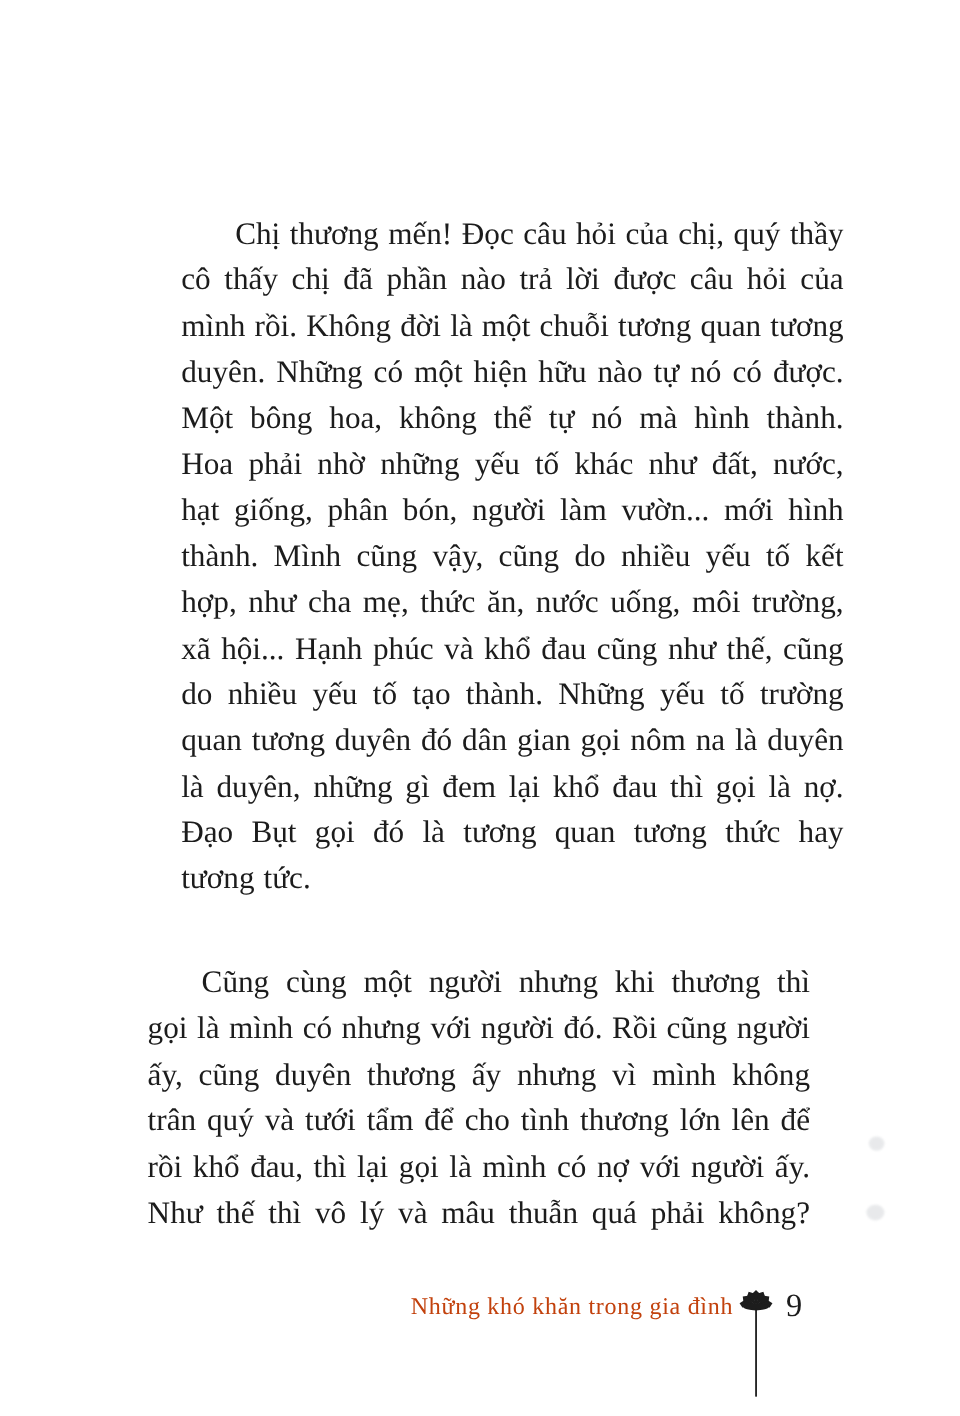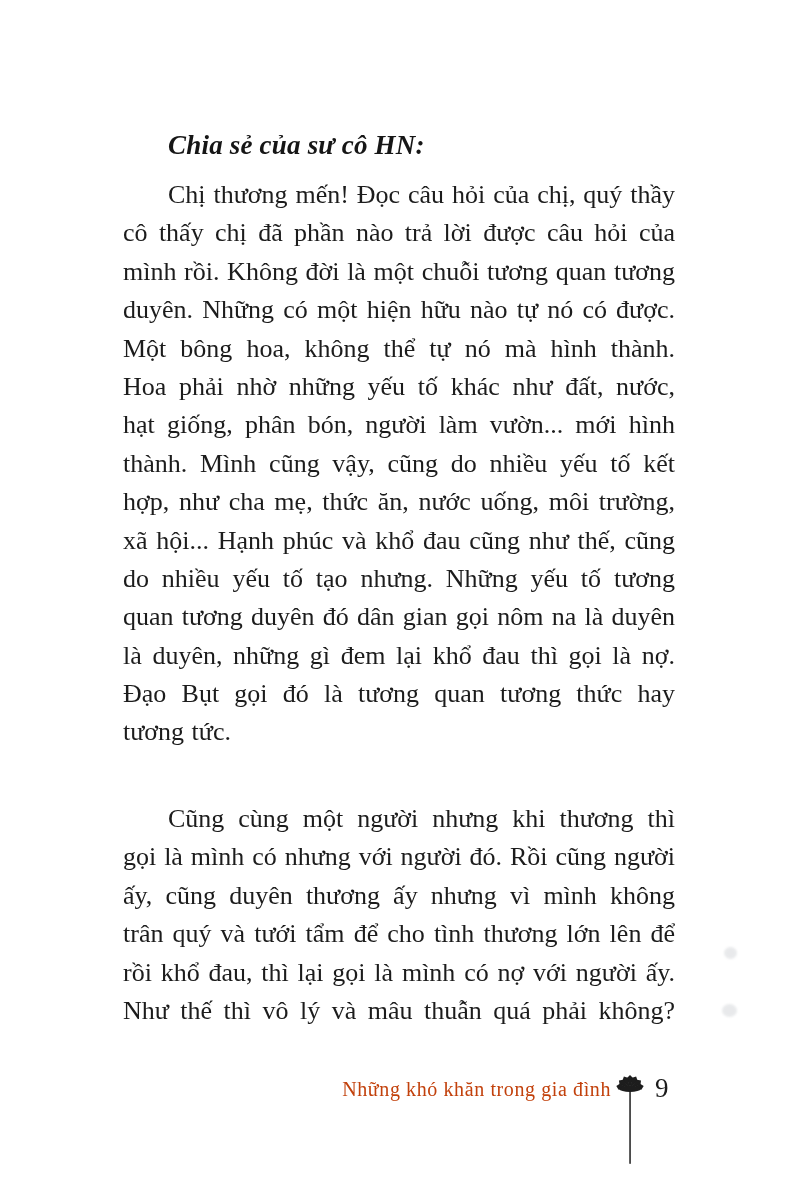--- a/index.html
+++ b/index.html
@@ -26,21 +26,21 @@
     letter-spacing: 0.2px;
     color: #161616;
     white-space: nowrap;
   }
   .para {
     position: absolute;
     left: 123px;
     width: 552px;
     font-size: 26px;
   }
-  .para1 { top: 176px; }
+  .para1 { top: 176px; margin-left: 28px; }
   .para2 { top: 800px; }
   .line {
     height: 38.4px;
     line-height: 38.4px;
     text-align: justify;
     text-align-last: justify;
     overflow: hidden;
     word-spacing: 1px;
   }
   .line.indent { text-indent: 45px; }
@@ -76,34 +76,33 @@
     filter: blur(1px);
   }
   .artifact.a1 { left: 724px; top: 947px; width: 13px; height: 12px; }
   .artifact.a2 { left: 722px; top: 1004px; width: 15px; height: 13px; }
 </style>
 </head>
 <body>
 
 <div class="page">
 
-  <div class="heading">Chia sẻ của sư cô HN:</div>
 
   <div class="para para1">
     <div class="line indent">Chị thương mến! Đọc câu hỏi của chị, quý thầy</div>
     <div class="line">cô thấy chị đã phần nào trả lời được câu hỏi của</div>
     <div class="line">mình rồi. Không đời là một chuỗi tương quan tương</div>
     <div class="line">duyên. Những có một hiện hữu nào tự nó có được.</div>
     <div class="line">Một bông hoa, không thể tự nó mà hình thành.</div>
     <div class="line">Hoa phải nhờ những yếu tố khác như đất, nước,</div>
     <div class="line">hạt giống, phân bón, người làm vườn... mới hình</div>
     <div class="line">thành. Mình cũng vậy, cũng do nhiều yếu tố kết</div>
     <div class="line">hợp, như cha mẹ, thức ăn, nước uống, môi trường,</div>
     <div class="line">xã hội... Hạnh phúc và khổ đau cũng như thế, cũng</div>
-    <div class="line">do nhiều yếu tố tạo nhưng. Những yếu tố tương</div>
+    <div class="line">do nhiều yếu tố tạo thành. Những yếu tố trường</div>
     <div class="line">quan tương duyên đó dân gian gọi nôm na là duyên</div>
     <div class="line">là duyên, những gì đem lại khổ đau thì gọi là nợ.</div>
     <div class="line">Đạo Bụt gọi đó là tương quan tương thức hay</div>
     <div class="line end">tương tức.</div>
   </div>
 
   <div class="para para2">
     <div class="line indent">Cũng cùng một người nhưng khi thương thì</div>
     <div class="line">gọi là mình có nhưng với người đó. Rồi cũng người</div>
     <div class="line">ấy, cũng duyên thương ấy nhưng vì mình không biết</div>

